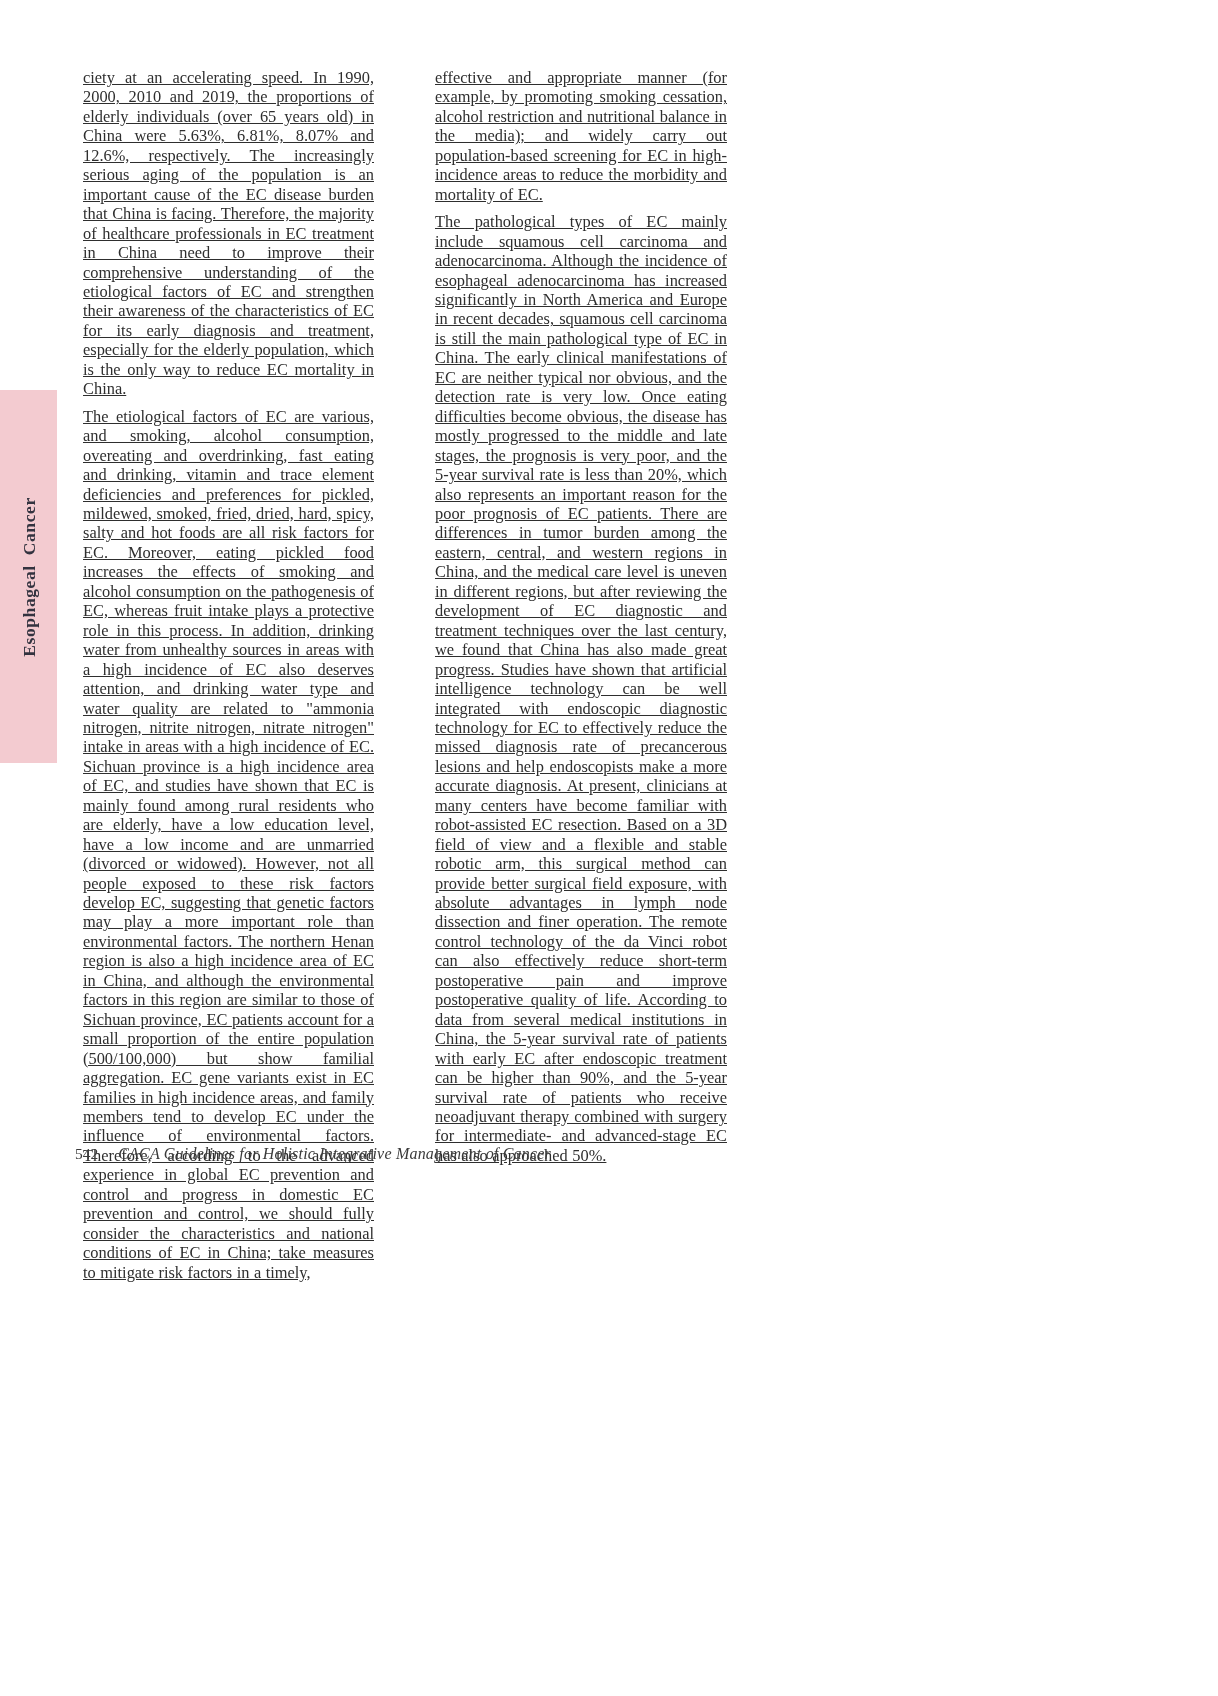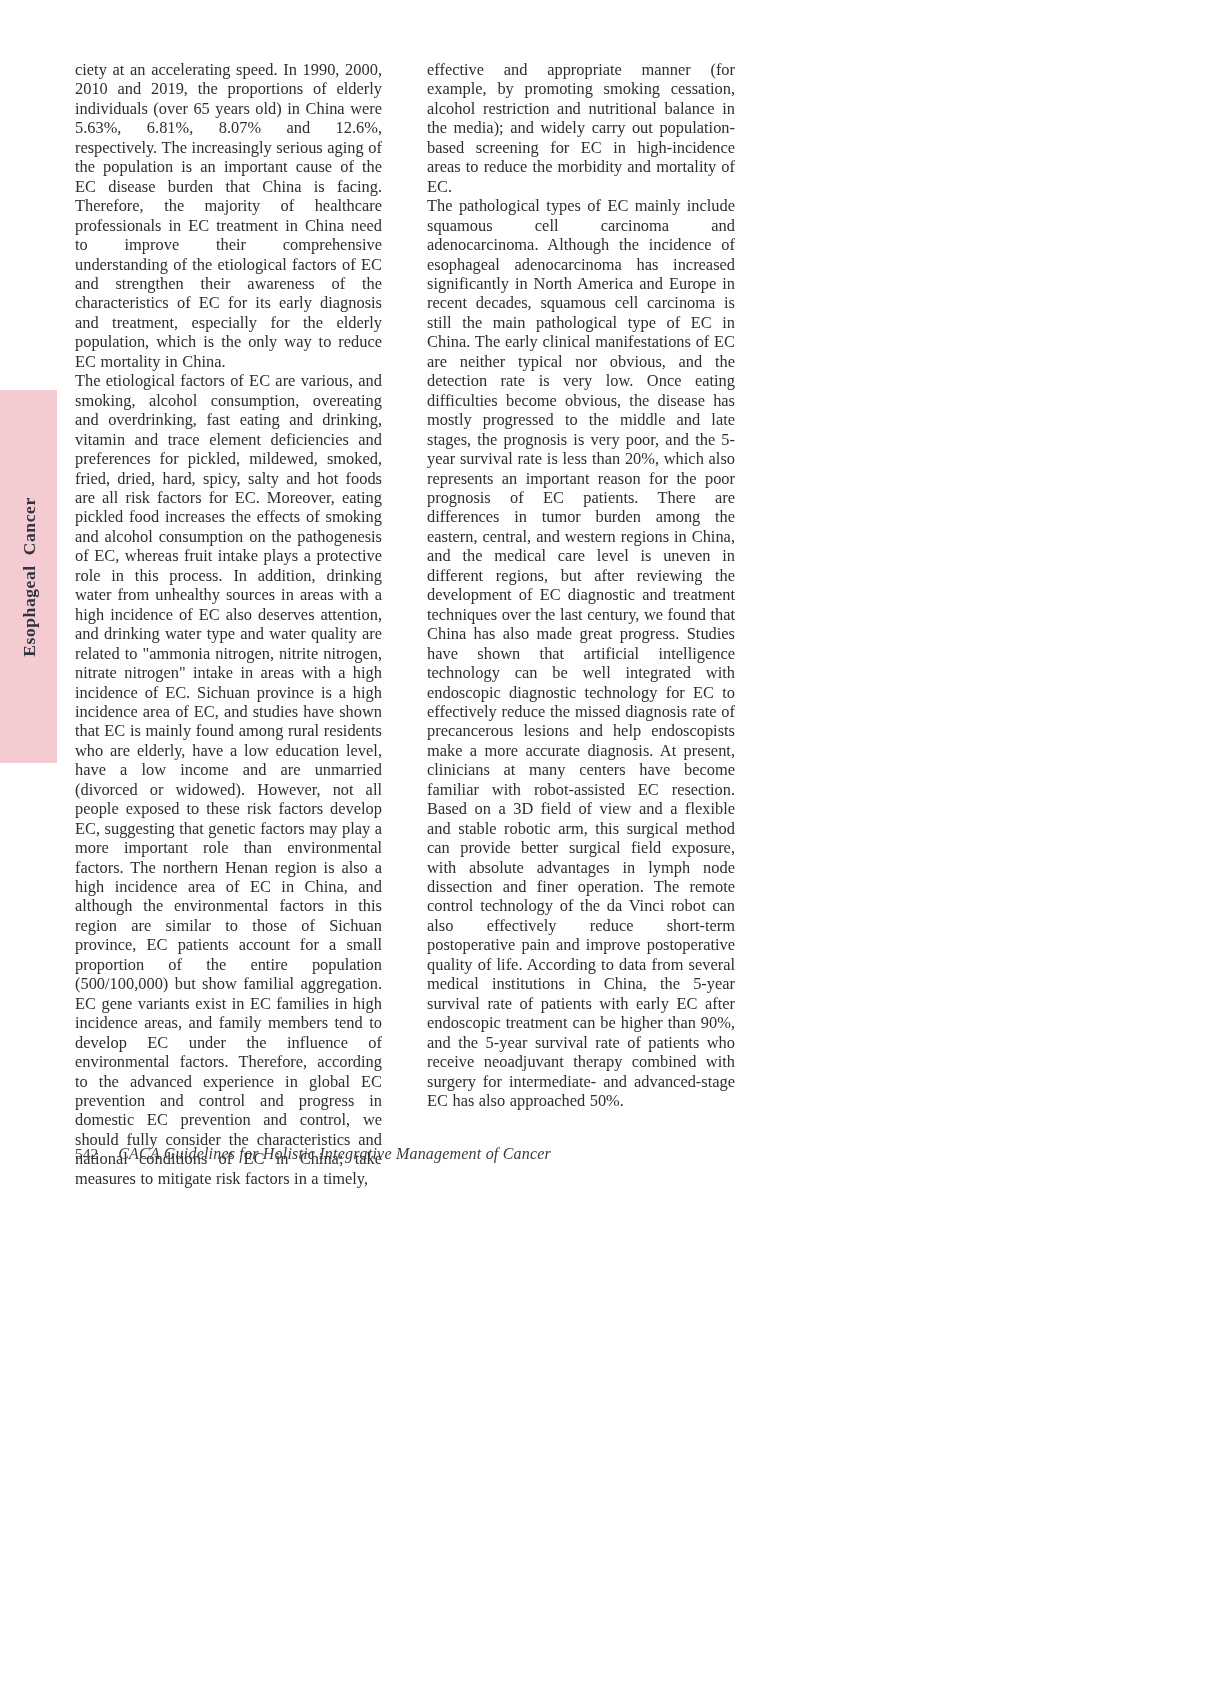--- a/index.html
+++ b/index.html
@@ -21,22 +21,23 @@
     top: 60px;
     text-align: justify;
     text-justify: inter-word;
     font-size: 16.4px;
     line-height: 19.45px;
     hyphens: auto;
     -webkit-hyphens: auto;
     word-spacing: 0.4px;
   }
   .text-col p {
-    margin: 0;
+    margin: 8px;
     padding: 0;
+    text-decoration: underline;
   }
   .col-left  { left: 75px;  width: 307px; }
   .col-right { left: 427px; width: 308px; }
 
   .side-tab {
     position: absolute;
     left: 0;
     top: 390px;
     width: 57px;
     height: 373px;

